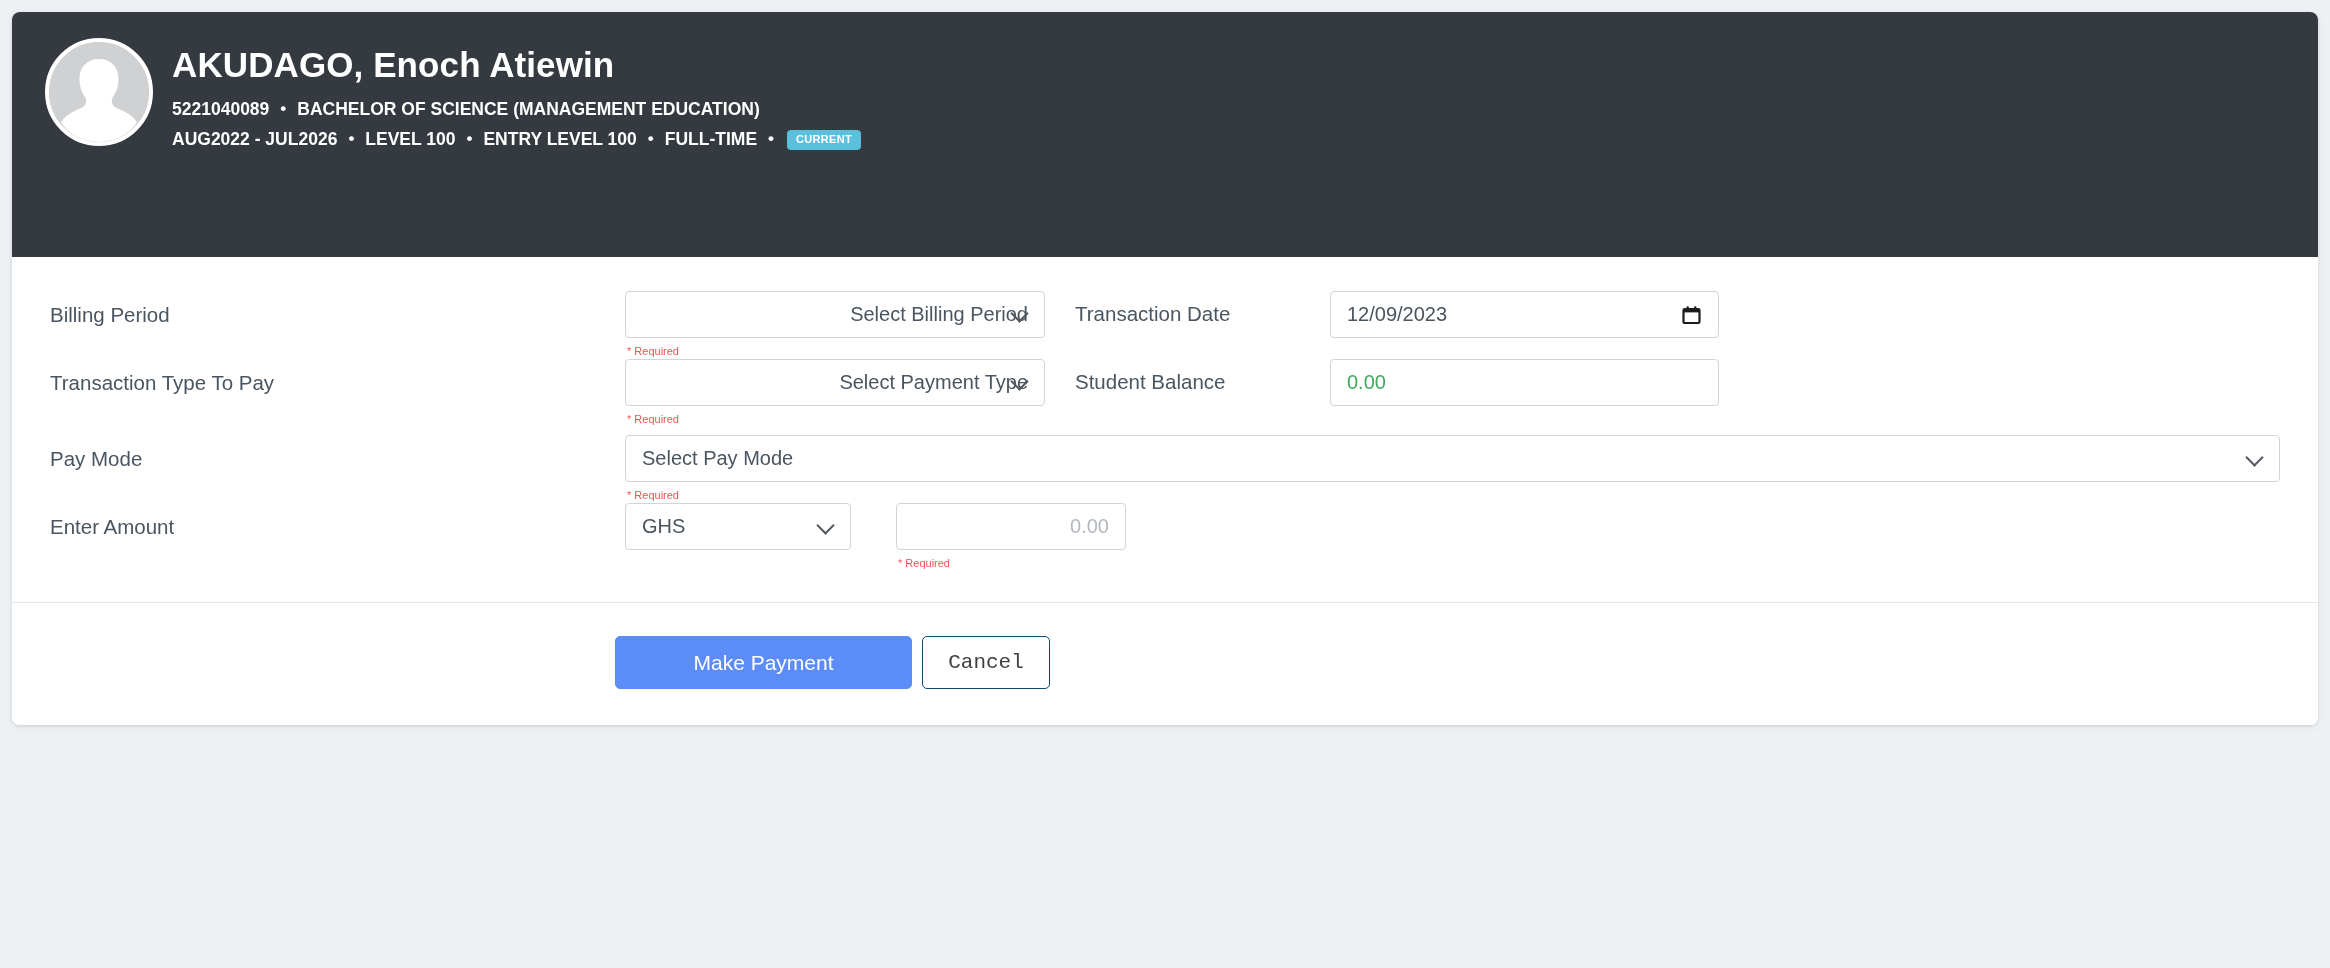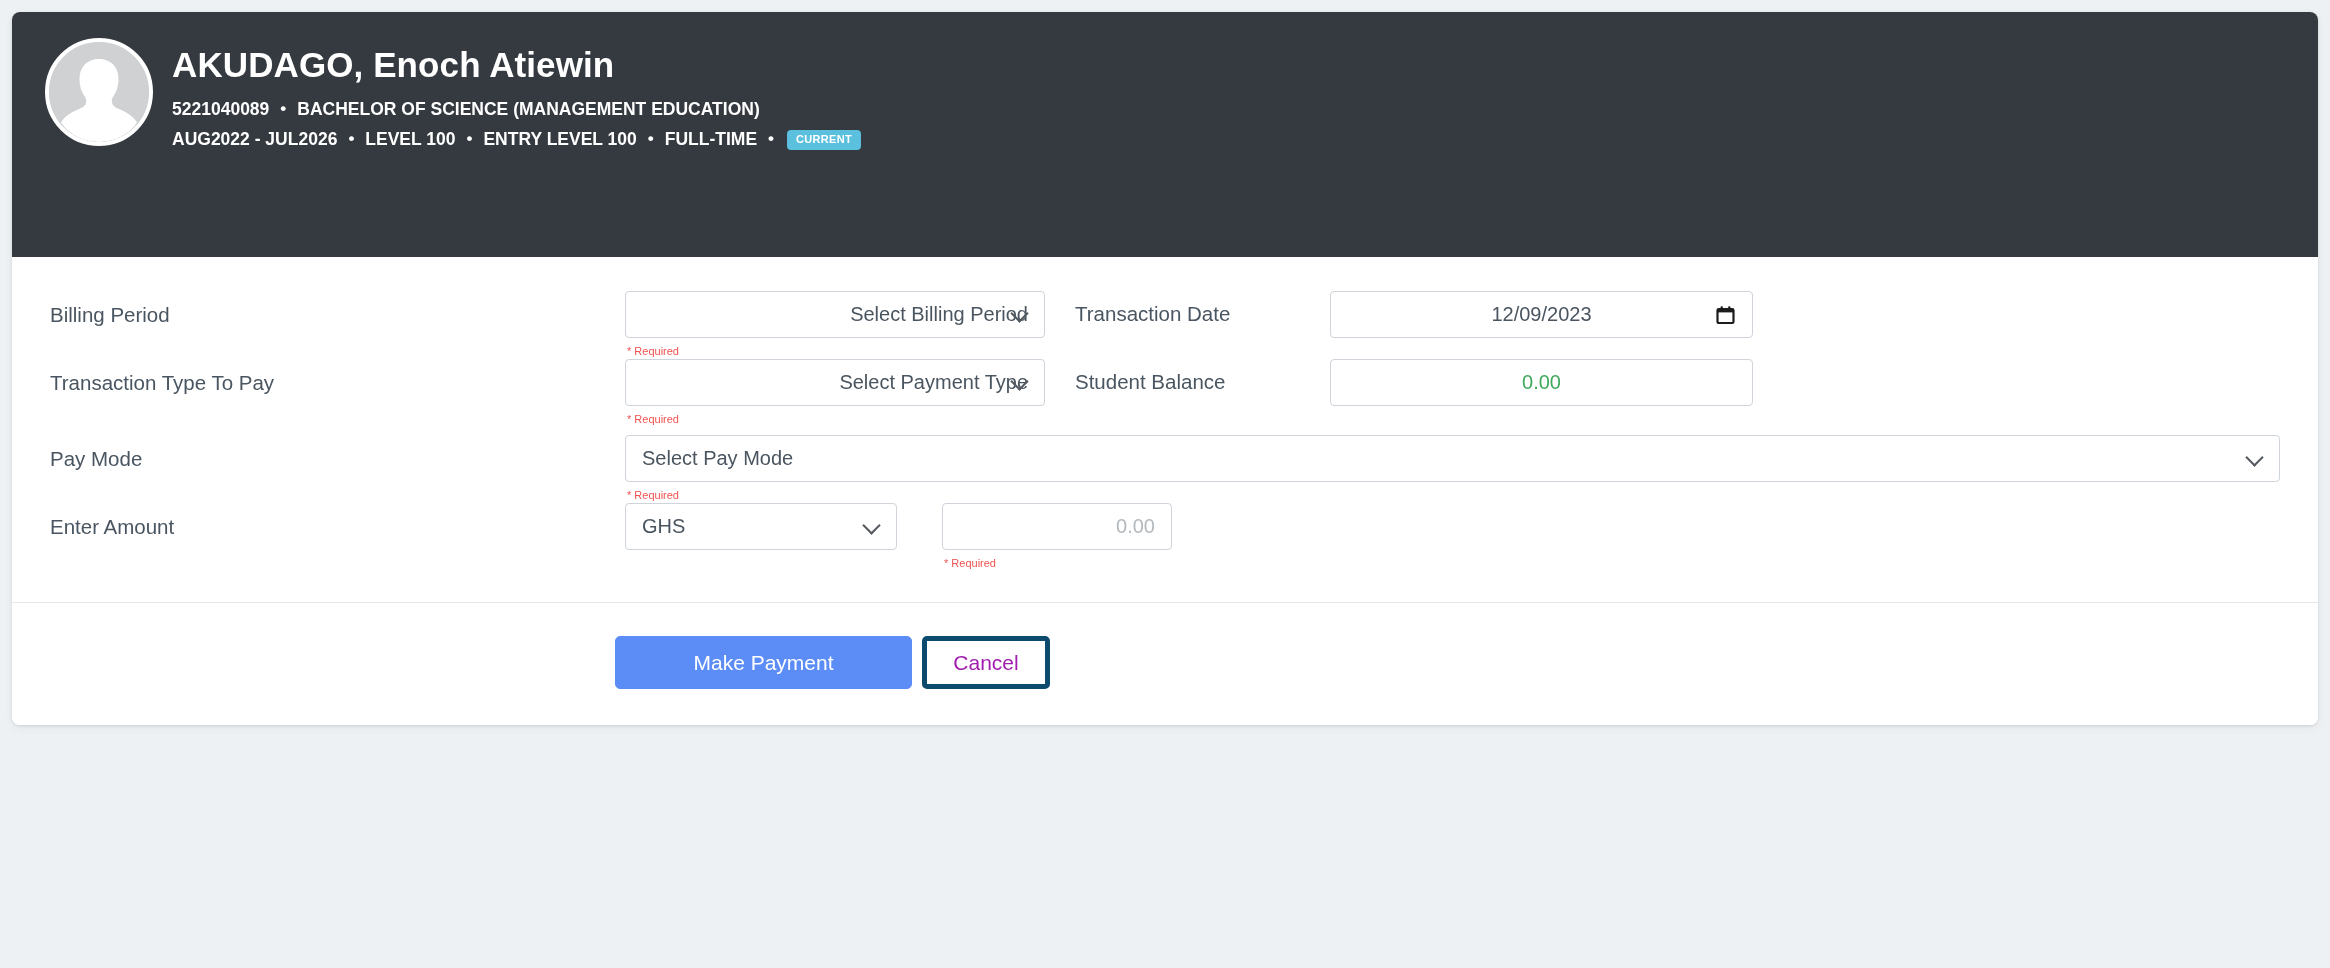--- a/index.html
+++ b/index.html
@@ -158,22 +158,22 @@
     width: 11px;
     height: 11px;
     margin-top: -8px;
     border-right: 2.4px solid #54595f;
     border-bottom: 2.4px solid #54595f;
     transform: rotate(45deg);
   }
 
   .w-full      { width: 1655px; }
   .w-half      { width: 420px; justify-content: flex-end;  }
-  .w-right     { width: 423px; justify-content: center;  }
-  .w-currency  { width: 272px;  }
+  .w-right     { width: 389px;  }
+  .w-currency  { width: 226px;  }
   .w-amount    { width: 230px;  }
 
   .placeholder-text { color: #4a5560; }
   .value-green { color: #3fa95d; }
   .value-muted-right {
     width: 100%;
     text-align: right;
     color: #b3b8bd;
   }
 
@@ -240,22 +240,23 @@
     width: 297px;
     background: #5c8df6;
     color: #ffffff;
     border-color: #5c8df6;
   }
 
   .btn-cancel {
     width: 128px;
     margin-left: 10px;
     background: #ffffff;
-    color: #a21caf;
-    border: 5px solid #0c4a6e;
+    color: #404040;
+    border: 1px solid #0c4a6e;
+    font-family: Liberation Mono, monospace;
   }
 </style>
 </head>
 <body>
 
 <div class="page">
   <div class="card">
 
     <div class="profile-header">
 

